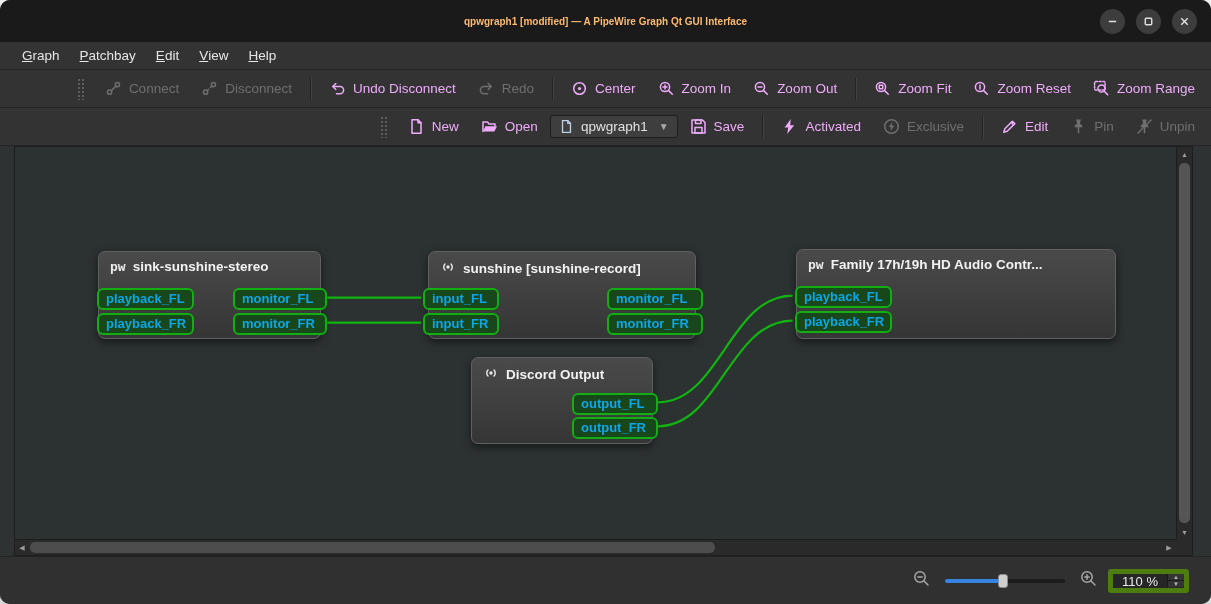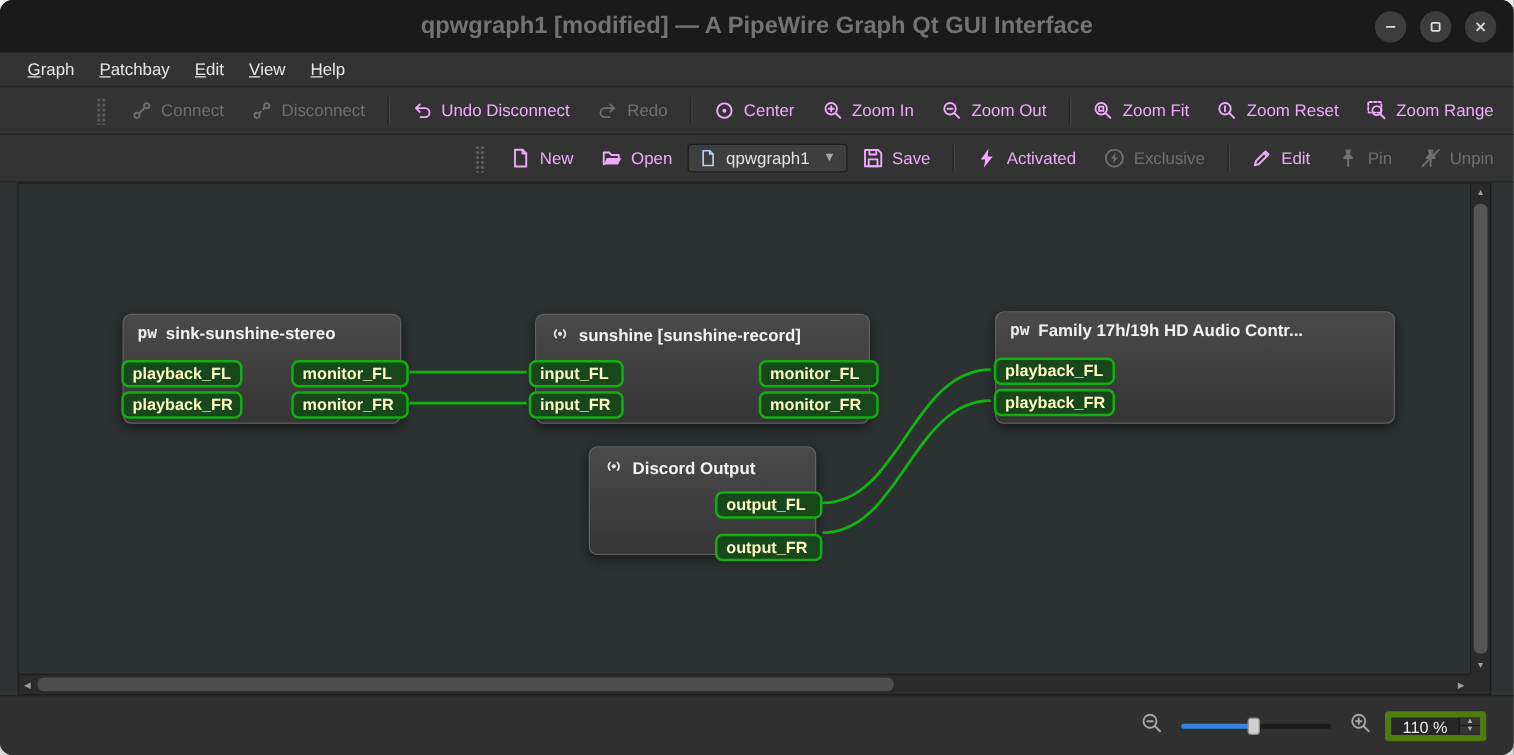--- a/index.html
+++ b/index.html
@@ -4,21 +4,21 @@
 <style>
   * { box-sizing: border-box; }
   body { margin:0; background:#ffffff; font-family:"Liberation Sans", sans-serif; }
   .window { width:1211px; height:604px; border-radius:10px; overflow:hidden;
             background:#2b2f2f; display:flex; flex-direction:column;
             box-shadow:0 8px 30px rgba(0,0,0,.4); }
 
   
   .titlebar { height:42px; flex:0 0 auto; background:#1a1a1a; position:relative;
               display:flex; align-items:center; justify-content:center; }
-  .titlebar .title { color:#737373; font-weight:bold; font-size:19px; }
+  .titlebar .title { color:#fdba74; font-weight:bold; font-size:10px; }
   .win-controls { position:absolute; right:14px; top:0; height:100%;
                   display:flex; align-items:center; gap:11px; }
   .win-btn { width:25px; height:25px; border-radius:50%; background:#3d3d3d;
              display:flex; align-items:center; justify-content:center; color:#dedede; }
   .win-btn svg { width:11px; height:11px; stroke:#dedede; stroke-width:1.6; fill:none; }
 
   
   .menubar { height:28px; flex:0 0 auto; background:#333333; border-bottom:1px solid #252525;
              display:flex; align-items:stretch; padding-left:12px; }
   .menu-item { display:flex; align-items:center; padding:0 10px; color:#e6e6e6; font-size:13.5px; cursor:default; }
@@ -52,21 +52,21 @@
   .wires { position:absolute; left:0; top:0; width:100%; height:100%; }
   .wires path { stroke:#12b412; stroke-width:2.2; fill:none; }
 
   .node { position:absolute; border-radius:7px; border:1px solid #606060;
           background:linear-gradient(#4a4a4a, #353535); box-shadow:0 3px 9px rgba(0,0,0,.5); }
   .node-title { display:flex; align-items:center; gap:7px; padding:7px 3px 0 11px;
                 color:#f2f2f2; font-weight:bold; font-size:13.5px; white-space:nowrap; overflow:hidden; }
   .pw-glyph { font-family:"DejaVu Sans Mono", monospace; font-size:13px; color:#e9e9e9; font-weight:bold; }
   .stream-glyph svg { width:16px; height:16px; stroke:#e9e9e9; fill:none; stroke-width:1.4; stroke-linecap:round; }
   .port { position:absolute; height:22px; line-height:18px; padding:0 7px; border-radius:6px;
-          background:#17471a; border:2px solid #12ae12; color:#fef9c3;
+          background:#17471a; border:2px solid #12ae12; color:#0ea5e9;
           font-size:13px; font-weight:bold; white-space:nowrap; cursor:default; }
   .port.out { text-align:left; }
 
   
   .vscroll { grid-column:2; grid-row:1; background:#2a2a2a; position:relative; border-left:1px solid #1d1d1d; }
   .hscroll { grid-column:1; grid-row:2; background:#2a2a2a; position:relative; border-top:1px solid #1d1d1d; }
   .sb-corner { grid-column:2; grid-row:2; background:#2a2a2a; }
   .sb-arrow { position:absolute; color:#9d9d9d; font-size:7px; display:flex;
               align-items:center; justify-content:center; }
   .vscroll .sb-arrow { width:100%; height:14px; }
@@ -361,21 +361,21 @@
         <div class="node" style="left:456px; top:210px; width:182px; height:87px;">
           <div class="node-title">
             <span class="stream-glyph"><svg viewBox="0 0 16 16">
                   <circle cx="8" cy="8" r="1.7" fill="#e9e9e9" stroke="none"></circle>
                   <path d="M5 5 a4.2 4.2 0 0 0 0 6"></path>
                   <path d="M11 5 a4.2 4.2 0 0 1 0 6"></path>
                 </svg></span>
             <span>Discord Output</span>
           </div>
           <div class="port out" style="right:-6px; top:35px; width:86px;">output_FL</div>
-          <div class="port out" style="right:-6px; top:69px; width:86px;">output_FR</div>
+          <div class="port out" style="right:-6px; top:59px; width:86px;">output_FR</div>
         </div>
 
       </div>
 
       <div class="vscroll">
         <div class="sb-arrow" style="top:0;">▲</div>
         <div class="v-thumb"></div>
         <div class="sb-arrow" style="bottom:0;">▼</div>
       </div>
 

